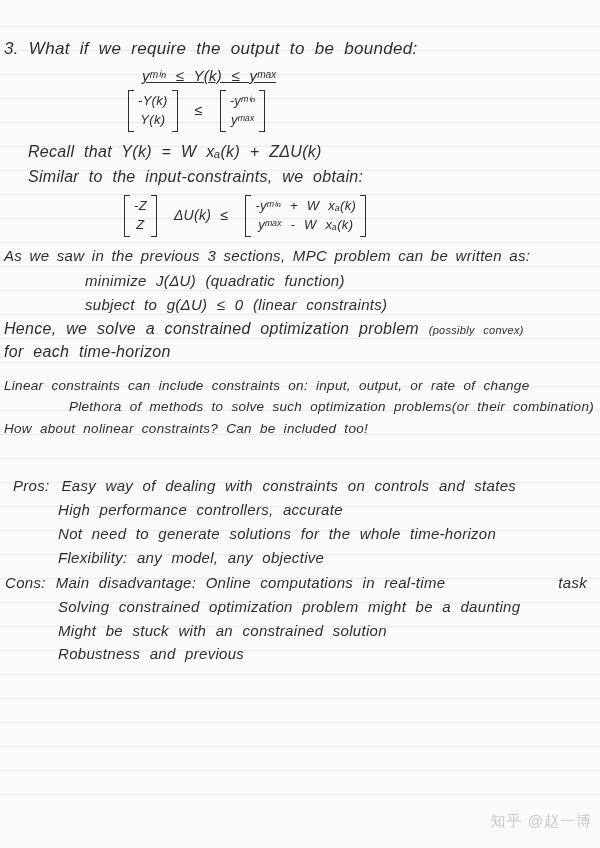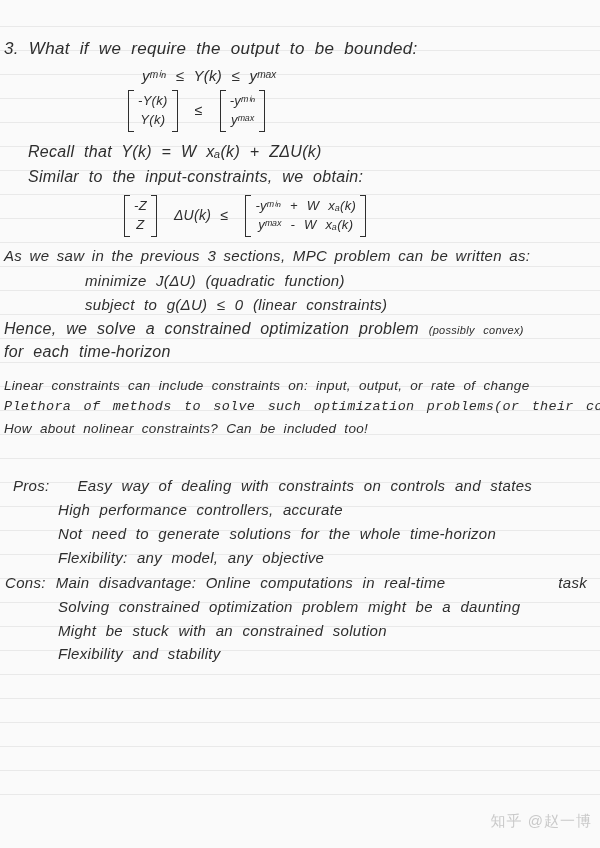--- a/index.html
+++ b/index.html
@@ -28,41 +28,41 @@
   .sz15{font-size:15px;}
   .sz14{font-size:13.5px;word-spacing:4px;}
   .mxwrap{display:flex;align-items:center;gap:16px;}
   .mx{display:flex;align-items:stretch;}
   .mx-brk{width:5px;}
   .mx-brk.l{border-left:1.7px solid var(--ink);border-top:1.7px solid var(--ink);border-bottom:1.7px solid var(--ink);}
   .mx-brk.r{border-right:1.7px solid var(--ink);border-top:1.7px solid var(--ink);border-bottom:1.7px solid var(--ink);}
   .mx-body{display:flex;flex-direction:column;justify-content:space-around;padding:2px 4px;text-align:center;}
   .mx-row{font-size:13px;line-height:1.45;}
   .rel{font-size:14px;padding:0 1px;}
-  .lblline{display:flex;gap:28px;}
+  .lblline{display:flex;gap:12px;}
   .consline1{display:flex;width:582px;gap:10px;}
   .consline1 .fill{flex:1;}
   .paren-small{font-size:11px;}
-  .spread{display:flex;justify-content:space-between;width:590px;font-family:Liberation Mono, monospace;}
+  .spread{display:flex;justify-content:flex-end;width:590px;}
   .watermark{
     position:absolute;right:8px;top:812px;color:var(--wm);
     font-size:15px;font-style:normal;letter-spacing:1px;
     font-family:"Liberation Sans", sans-serif;
     margin-left:29px;
   }
 </style>
 </head>
 <body>
 
 <div class="page">
   <div class="rules"></div>
 
   <div class="hw sz17" style="left:4px;top:38px;">3. What if we require the output to be bounded:</div>
 
-  <div class="hw sz15" style="left:142px;top:67px;">yᵐⁱⁿ ≤ Y(k) ≤ yᵐᵃˣ</div>
+  <div class="hw sz15" style="left:142px;top:67px;text-decoration:underline;">yᵐⁱⁿ ≤ Y(k) ≤ yᵐᵃˣ</div>
 
   <div class="hw" style="left:128px;top:90px;">
     <div class="mxwrap">
       <span class="mx">
         <span class="mx-brk l"></span>
         <span class="mx-body">
           <span class="mx-row">-Y(k)</span>
           <span class="mx-row">Y(k)</span>
         </span>
         <span class="mx-brk r"></span>
@@ -142,16 +142,16 @@
   <div class="hw sz15" style="left:5px;top:574px;">
     <span class="consline1">
       <span>Cons:</span>
       <span>Main disadvantage: Online computations in real-time</span>
       <span class="fill"></span>
       <span>task</span>
     </span>
   </div>
   <div class="hw sz15" style="left:58px;top:598px;">Solving constrained optimization problem might be a daunting</div>
   <div class="hw sz15" style="left:58px;top:622px;">Might be stuck with an constrained solution</div>
-  <div class="hw sz15" style="left:58px;top:645px;">Flexibility and stability</div>
+  <div class="hw sz15" style="left:58px;top:645px;">Robustness and previous</div>
 
   <div class="watermark">知乎 @赵一博</div>
 </div>
 
 </body></html>

